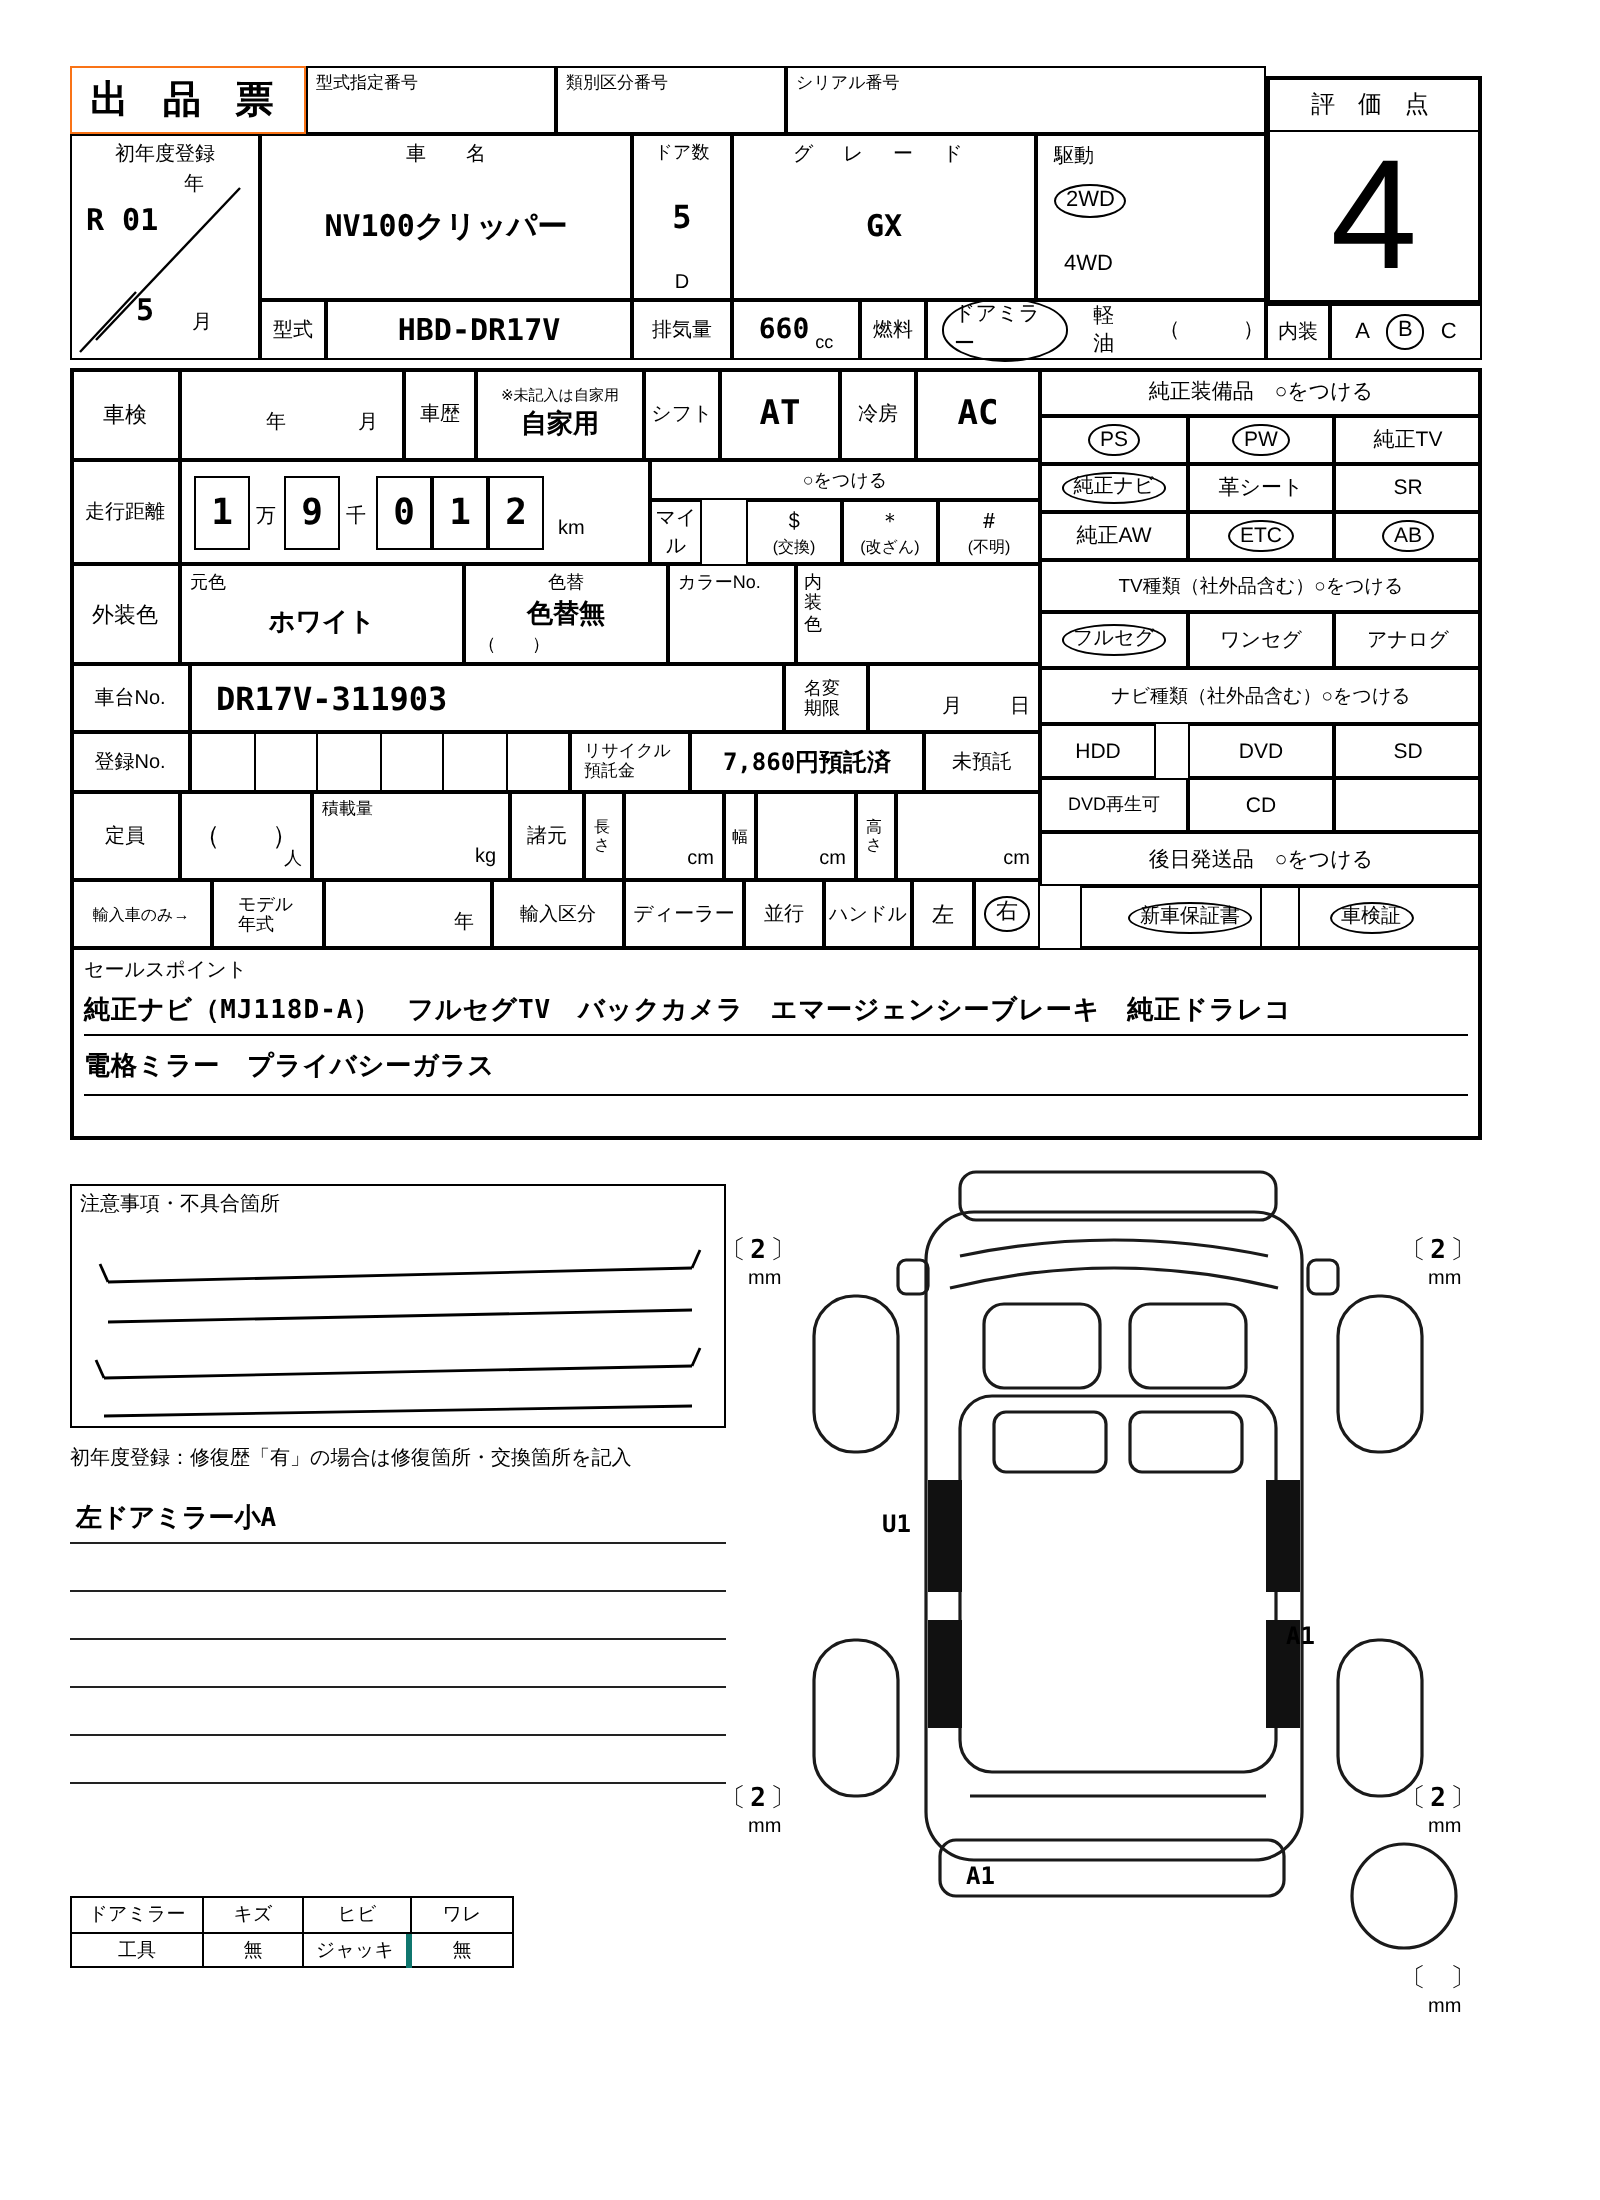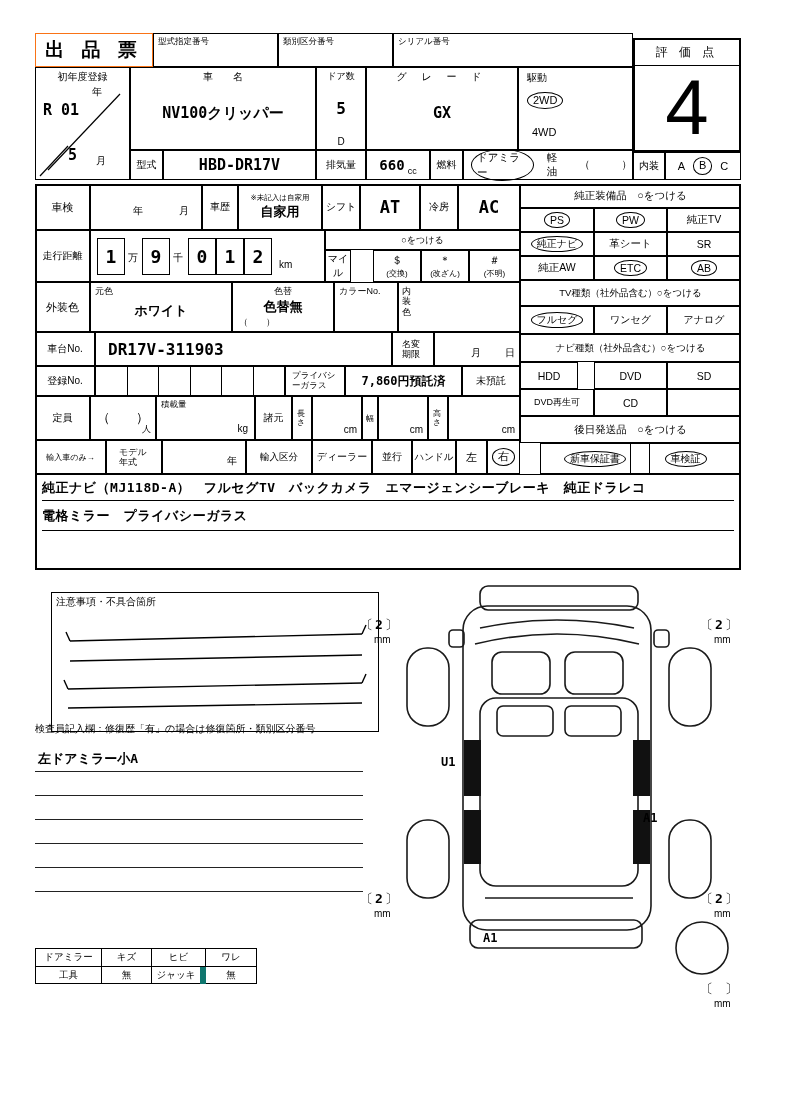--- a/index.html
+++ b/index.html
@@ -188,21 +188,21 @@
   <div style="display:flex;height:100%">
     <div style="flex:1;border-right:1px solid #000"></div>
     <div style="flex:1;border-right:1px solid #000"></div>
     <div style="flex:1;border-right:1px solid #000"></div>
     <div style="flex:1;border-right:1px solid #000"></div>
     <div style="flex:1;border-right:1px solid #000"></div>
     <div style="flex:1"></div>
   </div>
 </div>
 <div class="a b c" style="left:285px;top:366px;width:60px;height:30px">
-  <div class="brk" style="width:46px;font-size:8.5px">プライバシーガラス</div>
+  <div class="brk" style="width:46px;font-size:8.5px">リサイクル預託金</div>
 </div>
 <div class="a b c mono bold" style="left:345px;top:366px;width:117px;height:30px;font-size:12px">7,860円預託済</div>
 <div class="a b c" style="left:462px;top:366px;width:58px;height:30px;font-size:10px">未預託</div>
 
 <div class="a b c" style="left:35px;top:396px;width:55px;height:44px;font-size:10px">定員</div>
 <div class="a b" style="left:90px;top:396px;width:66px;height:44px">
   <div class="c" style="height:100%;font-size:13px">
       <span>（　　）</span>
     </div>
   <span class="a" style="right:4px;bottom:3px;font-size:9px">人</span>
@@ -283,63 +283,64 @@
 
 <div class="a b c" style="left:520px;top:416px;width:221px;height:27px;font-size:10.5px">後日発送品　○をつける</div>
 <div class="a b c" style="left:540px;top:443px;width:110px;height:31px">
     <span class="circ" style="font-size:10px">新車保証書</span>
   </div>
 <div class="a b c" style="left:630px;top:443px;width:111px;height:31px">
     <span class="circ" style="font-size:10px">車検証</span>
   </div>
 
 <div class="a" style="left:35px;top:474px;width:706px;height:96px;border:1.5px solid #000">
+  <div style="font-size:10px;padding:3px 0 0 6px">セールスポイント</div>
   <div class="mono bold" style="margin:0 6px;height:26px;border-bottom:1.4px solid #000;font-size:13px;display:flex;align-items:center;letter-spacing:0.5px">純正ナビ（MJ118D-A）　フルセグTV　バックカメラ　エマージェンシーブレーキ　純正ドラレコ</div>
   <div class="mono bold" style="margin:0 6px;height:30px;border-bottom:1.4px solid #000;font-size:13px;display:flex;align-items:center;letter-spacing:0.5px">電格ミラー　プライバシーガラス</div>
 </div>
 
 <div class="a ol" style="left:35px;top:184px;width:706px;height:386px"></div>
 
-<div class="a" style="left:51px;top:592px;width:328px;height:140px;border:1.6px solid #000">
+<div class="a" style="left:35px;top:592px;width:328px;height:122px;border:1.6px solid #000">
   <span class="lt" style="font-size:10px">注意事項・不具合箇所</span>
   <svg width="326" height="119" viewBox="0 0 326 119">
     <g stroke="#000" stroke-width="1.4" fill="none">
       <path d="M18,48 L310,41"></path>
       <path d="M18,68 L310,62"></path>
       <path d="M16,96 L310,90"></path>
       <path d="M16,115 L310,110"></path>
       <path d="M18,48 l-4,-9"></path>
         <path d="M310,41 l4,-9"></path>
       <path d="M16,96 l-4,-9"></path>
         <path d="M310,90 l4,-9"></path>
     </g>
   </svg>
 </div>
 
-<div class="a" style="left:35px;top:722px;width:340px;font-size:10px">検査員記入欄：修復歴「有」の場合は修復箇所・類別区分番号</div>
+<div class="a" style="left:35px;top:722px;width:340px;font-size:10px">初年度登録：修復歴「有」の場合は修復箇所・交換箇所を記入</div>
 <div class="a" style="left:35px;top:740px;width:328px">
   <div class="ruled mono bold" style="height:32px;font-size:13px;padding:0 3px 3px">左ドアミラー小A</div>
   <div class="ruled" style="height:24px"></div>
   <div class="ruled" style="height:24px"></div>
   <div class="ruled" style="height:24px"></div>
   <div class="ruled" style="height:24px"></div>
   <div class="ruled" style="height:24px"></div>
 </div>
 
 <div class="a" style="left:35px;top:948px;width:222px;height:36px;border:1.4px solid #000">
   <div style="display:flex;height:18px;border-bottom:1px solid #000">
     <div class="c" style="width:66px;border-right:1px solid #000;font-size:9.5px">ドアミラー</div>
     <div class="c" style="width:50px;border-right:1px solid #000;font-size:9.5px">キズ</div>
     <div class="c" style="width:54px;border-right:1px solid #000;font-size:9.5px">ヒビ</div>
     <div class="c" style="flex:1;font-size:9.5px">ワレ</div>
   </div>
   <div style="display:flex;height:17px">
     <div class="c" style="width:66px;border-right:1px solid #000;font-size:9.5px">工具</div>
     <div class="c" style="width:50px;border-right:1px solid #000;font-size:9.5px">無</div>
-    <div class="c" style="width:54px;border-right:6px solid #0f766e;font-size:9.5px">ジャッキ</div>
+    <div class="c" style="width:54px;border-right:3px solid #0f766e;font-size:9.5px">ジャッキ</div>
     <div class="c" style="flex:1;font-size:9.5px">無</div>
   </div>
 </div>
 
 <svg class="a" style="left:385px;top:580px" width="360" height="402" viewBox="0 0 360 402">
   <g fill="none" stroke="#1a1a1a" stroke-width="1.6">
     <rect x="95" y="6" width="158" height="24" rx="8"></rect>
     <rect x="78" y="26" width="188" height="324" rx="24"></rect>
     <path d="M95,48 Q172,32 249,48"></path>
     <path d="M90,64 Q172,44 254,64"></path>

